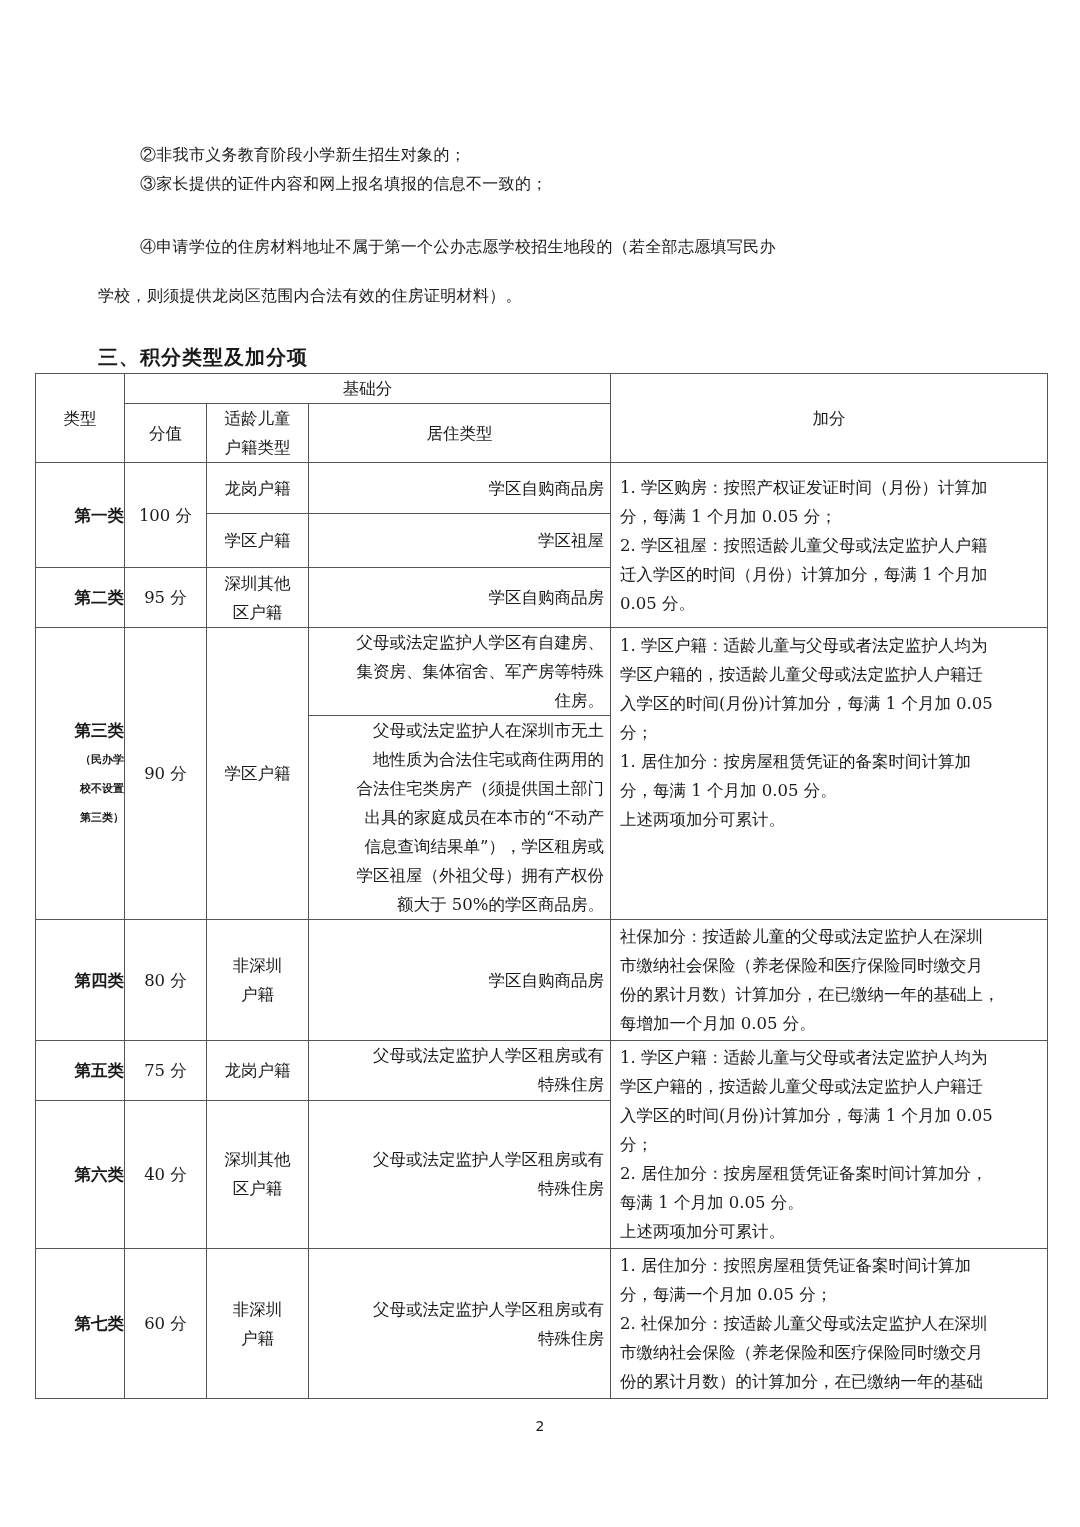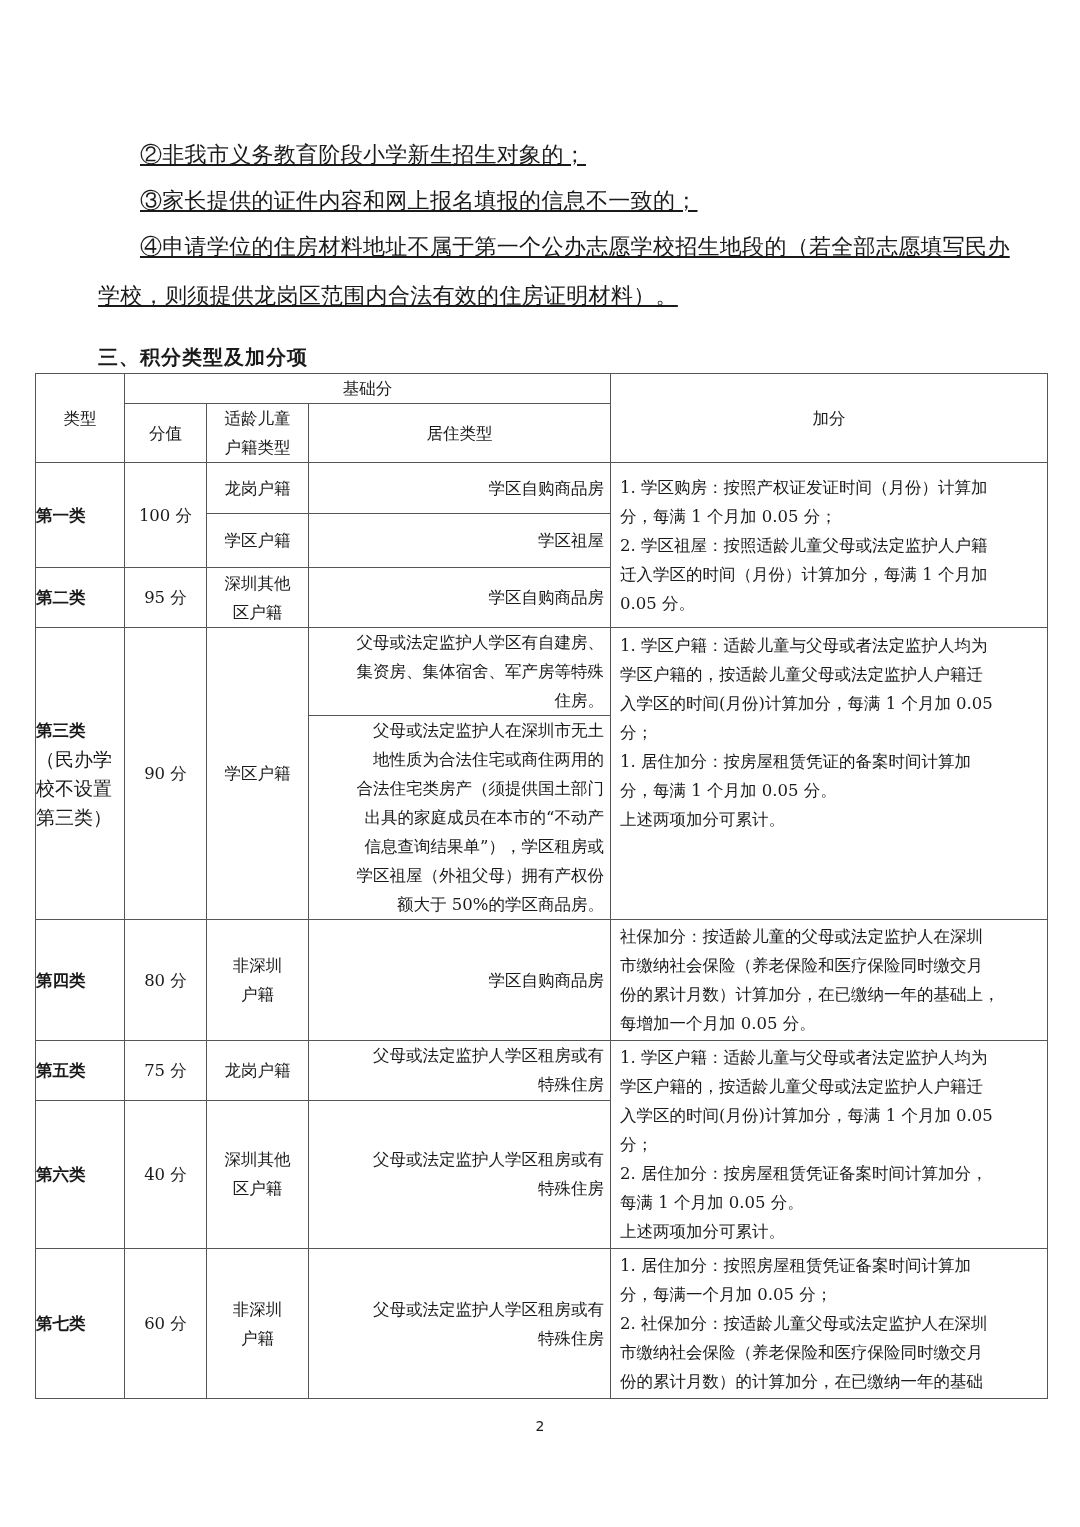--- a/index.html
+++ b/index.html
@@ -3,60 +3,59 @@
 <meta charset="utf-8">
 <style>
   html, body { margin: 0; padding: 0; background: #ffffff; }
   body {
     width: 1080px; height: 1527px; position: relative; overflow: hidden;
     font-family: "DejaVu Serif", "Liberation Serif", serif;
     color: #1a1a1a;
   }
   .para {
     position: absolute; left: 98px; width: 920px;
-    font-size: 22px; line-height: 24px; letter-spacing: 0.3px;
+    font-size: 16px; line-height: 24px; letter-spacing: 0.3px;
     white-space: nowrap;
-    text-decoration: underline;
   }
   .para.indent { left: 140px; }
   .section-title {
     position: absolute; left: 98px; top: 344px;
     font-family: "DejaVu Sans", "Liberation Sans", sans-serif;
     font-weight: bold; font-size: 20px; line-height: 26px; letter-spacing: 1px; text-align: center;
   }
   table.grid {
     position: absolute; left: 35px; top: 373px;
     border-collapse: collapse; table-layout: fixed;
     width: 1012px;
   }
   table.grid td {
     border: 1.3px solid #555;
     padding: 0;
     vertical-align: middle;
     font-size: 16.5px; line-height: 29px;
     overflow: hidden;
   }
   .h { text-align: center; font-family: "DejaVu Sans", "Liberation Sans", sans-serif; font-size: 16.5px; }
-  .type { text-align: left; font-family: "DejaVu Sans", "Liberation Sans", sans-serif; font-weight: bold; font-size: 17px; }
-  .type .note { display: block; font-weight: normal; font-size: 19px; line-height: 29px; font-family: "DejaVu Serif", "Liberation Serif", serif; }
+  .type { text-align: right; font-family: "DejaVu Sans", "Liberation Sans", sans-serif; font-weight: bold; font-size: 17px; }
+  .type .note { display: block; font-weight: bold; font-size: 11px; line-height: 29px; font-family: "DejaVu Serif", "Liberation Serif", serif; }
   .c { text-align: center; }
   .l { text-align: right; padding-left: 9px !important; padding-right: 6px !important; }
   .bonus { padding: 2px 8px 2px 9px !important; font-size: 16.5px; line-height: 29.5px; vertical-align: middle; }
   .bonus .line { display: block; white-space: nowrap; }
   .res .line { display: block; white-space: nowrap; }
   .page-num {
     position: absolute; top: 1418px; left: 0; width: 1080px; text-align: center;
     font-family: "DejaVu Sans", "Liberation Sans", sans-serif; font-size: 14px;
   }
 </style>
 </head>
 <body>
 
 <div class="para indent" style="top:143px">②非我市义务教育阶段小学新生招生对象的；</div>
-<div class="para indent" style="top:189px">③家长提供的证件内容和网上报名填报的信息不一致的；</div>
+<div class="para indent" style="top:172px">③家长提供的证件内容和网上报名填报的信息不一致的；</div>
 <div class="para indent" style="top:235px">④申请学位的住房材料地址不属于第一个公办志愿学校招生地段的（若全部志愿填写民办</div>
 <div class="para" style="top:284px">学校，则须提供龙岗区范围内合法有效的住房证明材料）。</div>
 
 <div class="section-title">三、积分类型及加分项</div>
 
 <table class="grid">
   <colgroup>
     <col style="width:89px">
     <col style="width:82px">
     <col style="width:102px">

